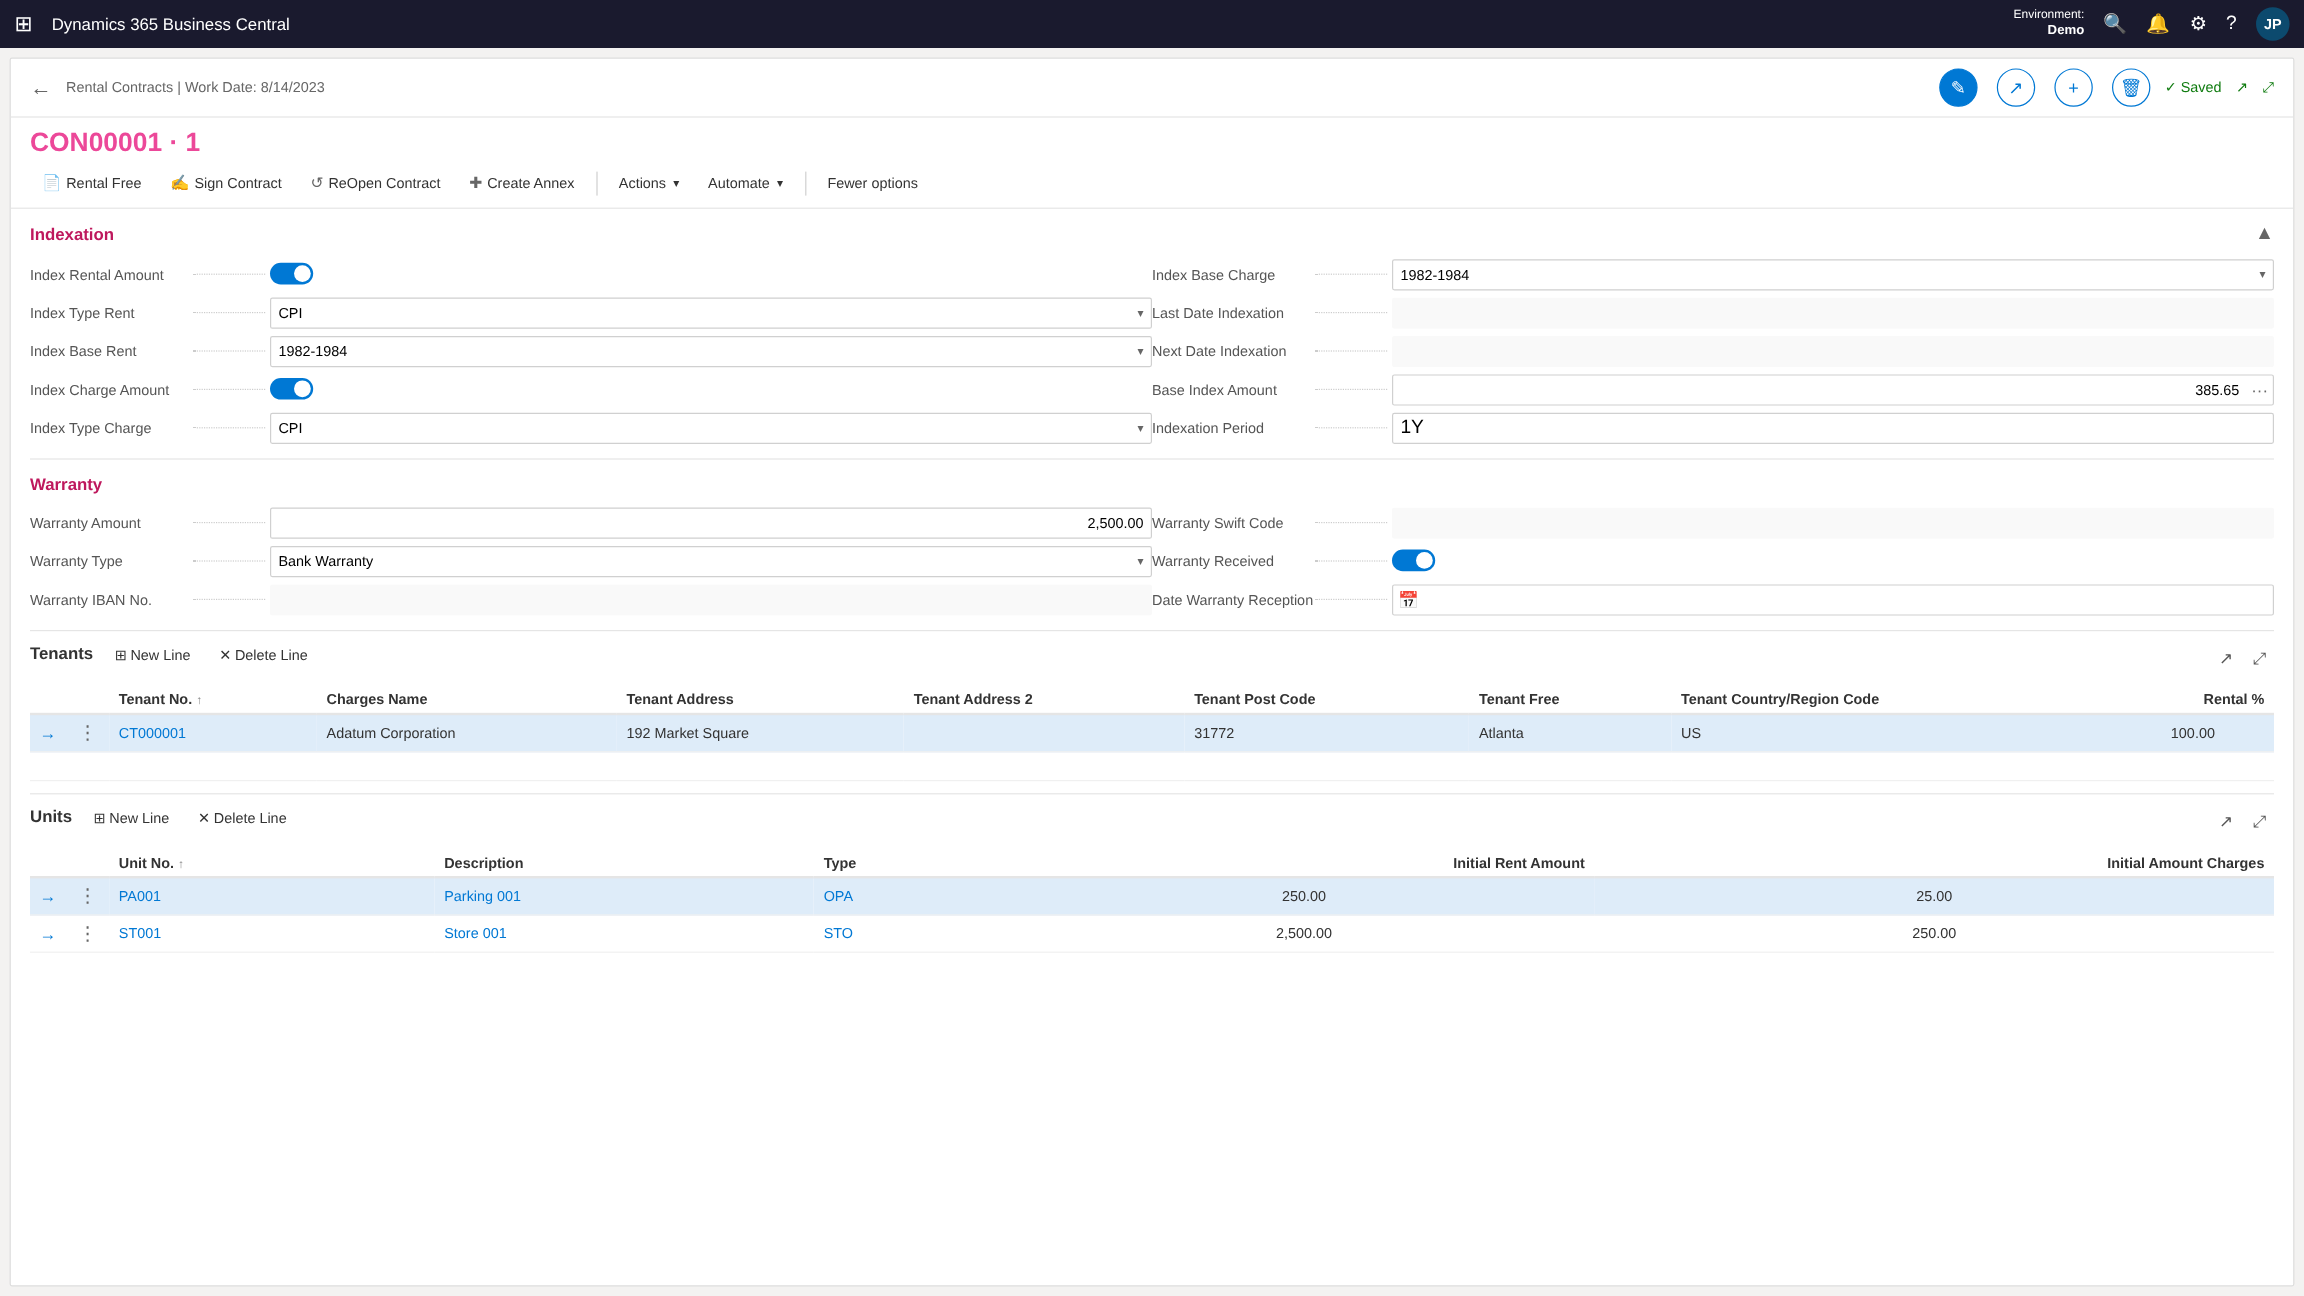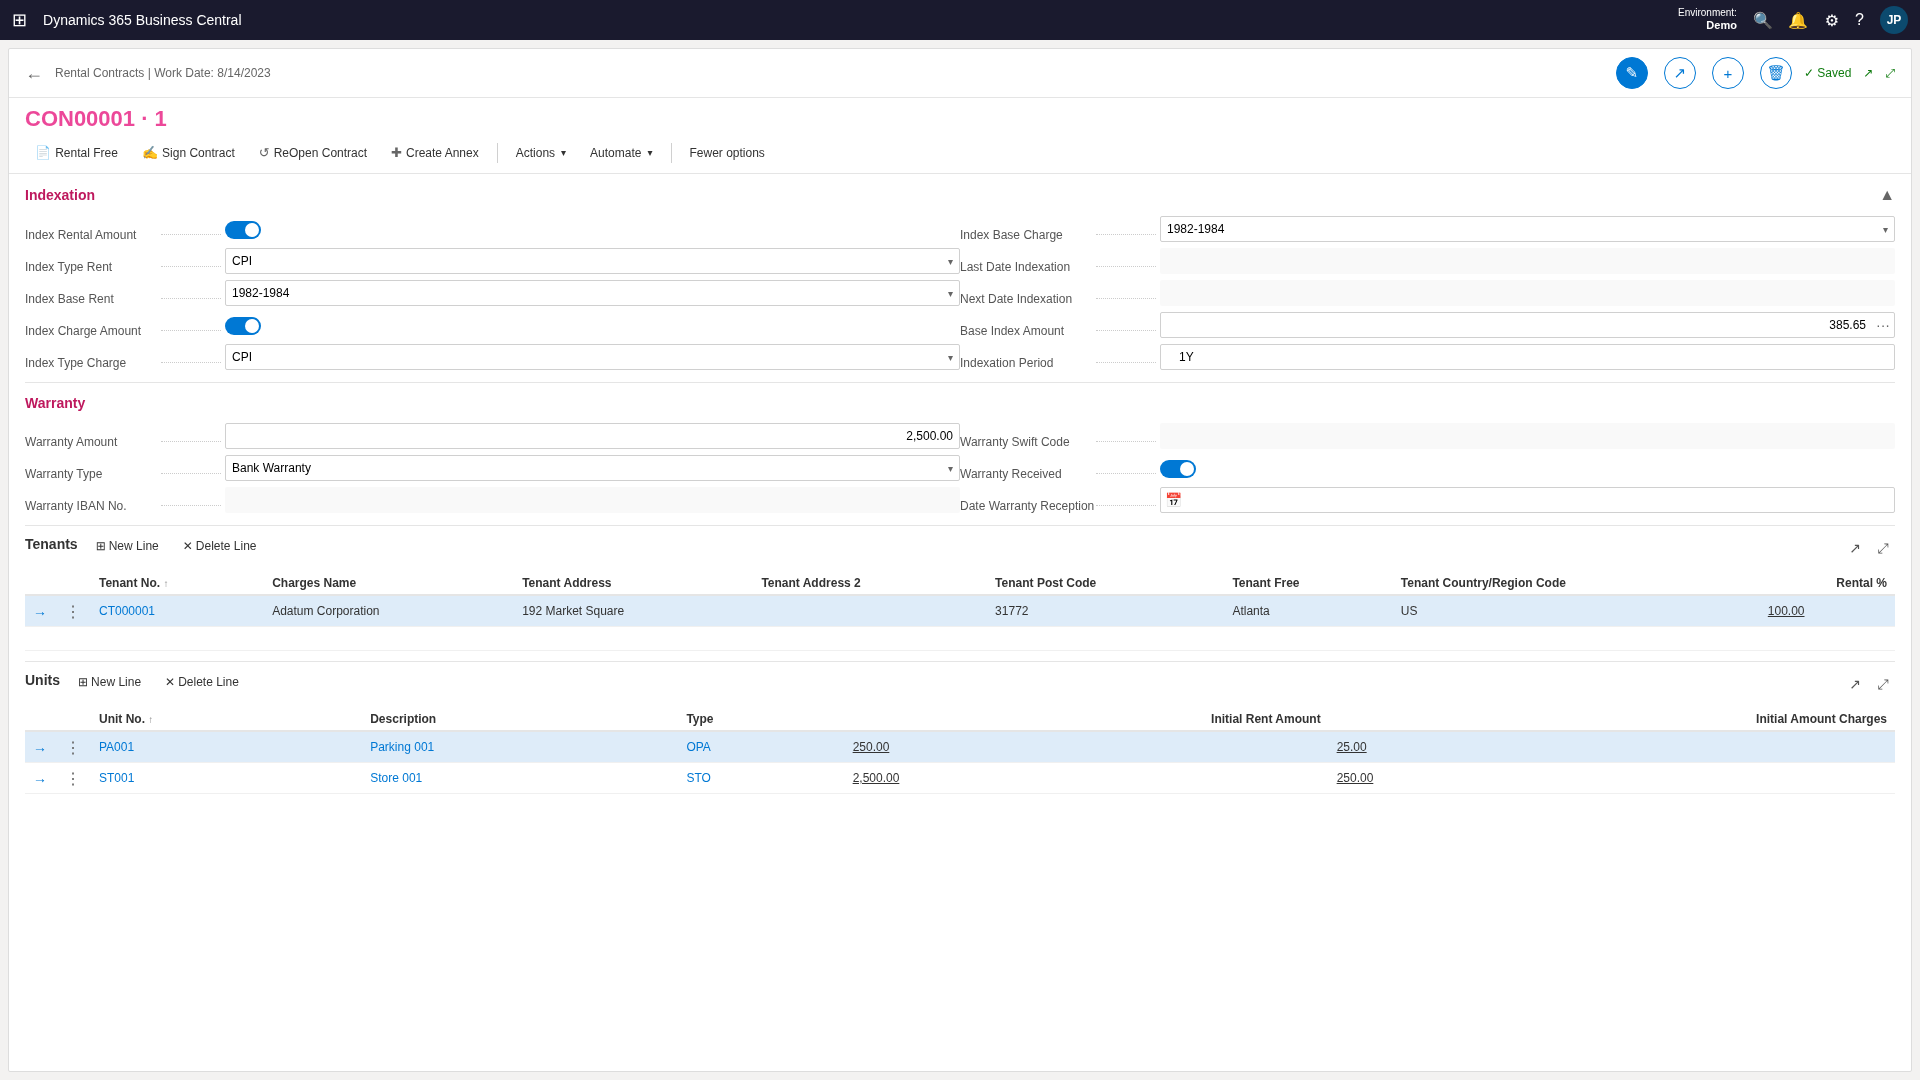--- a/index.html
+++ b/index.html
@@ -105,21 +105,21 @@
 
     
     .form-grid {
       display: grid;
       grid-template-columns: 1fr 1fr;
       gap: 0;
     }
     .form-column { display: flex; flex-direction: column; gap: 6px; }
     .form-row {
       display: flex;
-      align-items: flex-end;
+      align-items: center;
       min-height: 26px;
     }
     .form-label {
       width: 200px;
       font-size: 12px;
       color: #555;
       flex-shrink: 0;
       padding-right: 8px;
       position: relative;
     }
@@ -129,24 +129,24 @@
       right: 4px; top: 50%;
       transform: translateY(-50%);
       width: 60px; height: 1px;
       border-top: 1px dotted #ccc;
     }
     .form-value {
       flex: 1;
     }
     .form-input {
       width: 100%;
-      padding: 3px 18px;
+      padding: 3px 6px;
       border: 1px solid #d0d0d0;
       border-radius: 2px;
-      font-size: 12px;
+      font-size: 16px;
       height: 26px;
     }
     .form-input.readonly { background: #f9f9f9; color: #888; border-color: transparent; }
     .form-select-wrap {
       display: flex; align-items: center;
       border: 1px solid #d0d0d0; border-radius: 2px;
       background: #fff;
       height: 26px;
     }
     .form-select-wrap select {
@@ -241,21 +241,21 @@
     .link-text { color: #0078d4; text-decoration: none; cursor: pointer; }
 
     .table-toolbar-right {
       display: flex; gap: 4px; justify-content: flex-end; margin-bottom: 4px;
     }
     .table-toolbar-right .tbar-btn {
       width: 24px; height: 24px; display: flex; align-items: center; justify-content: center;
       cursor: pointer; color: #555; border: none; background: none; font-size: 14px;
     }
 
-    .amount-right { text-align: left; text-decoration: underline; }
+    .amount-right { text-align: center; }
 
     .empty-row td { height: 24px; }
   </style>
 </head>
 <body>
 
 <div class="top-nav">
   <span class="app-grid-icon">⊞</span>
   <span class="app-title">Dynamics 365 Business Central</span>
   <div class="nav-icons">

